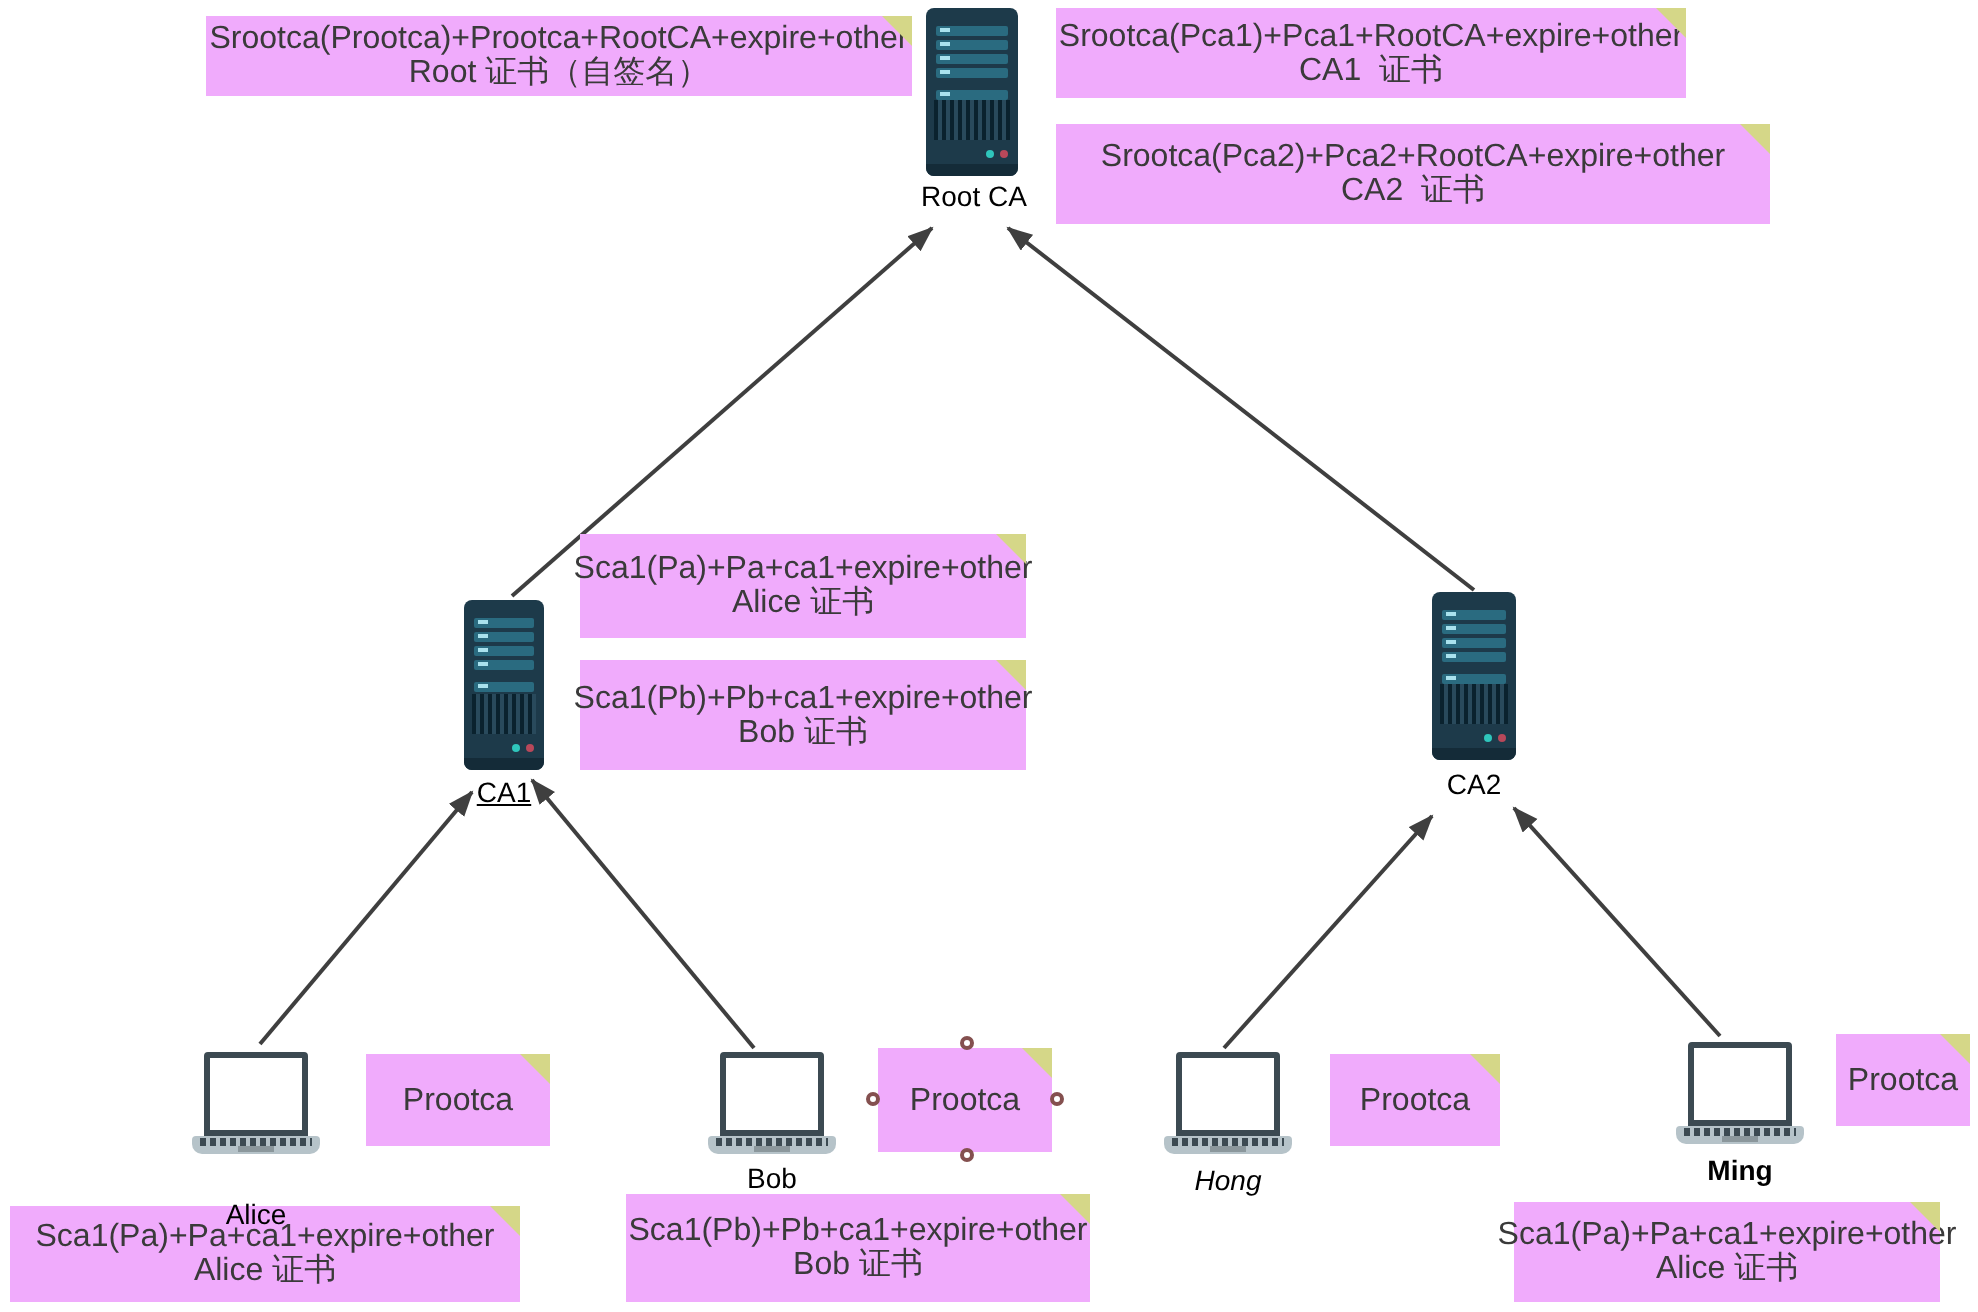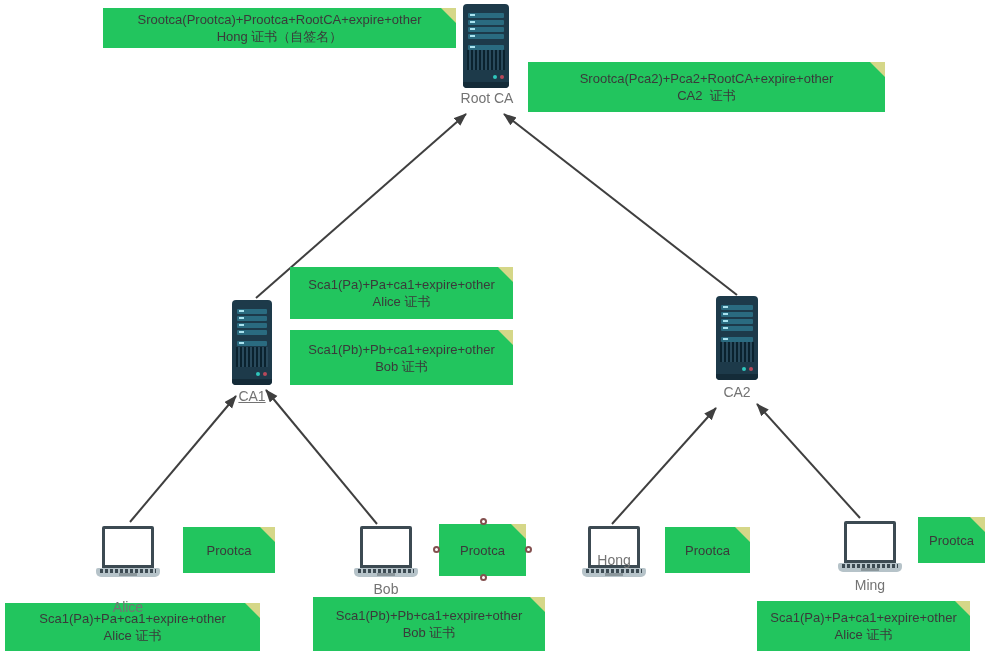--- a/index.html
+++ b/index.html
@@ -6,23 +6,23 @@
   #canvas{
     position:relative;width:989px;height:656px;overflow:hidden;background:#ffffff;
     font-family:"Liberation Sans","DejaVu Sans",sans-serif;
   }
   
   #edges{position:absolute;left:0;top:0;z-index:1;}
   #edges line{stroke:#3f3f3f;stroke-width:2;}
 
   
   .note{
-    position:absolute;z-index:3;background:#22c55e;color:#3a3a3a;
+    position:absolute;z-index:3;background:#f0abfc;color:#3a3a3a;
     display:flex;flex-direction:column;justify-content:center;align-items:center;
-    text-align:center;font-size:13px;line-height:17px;
+    text-align:center;font-size:16px;line-height:17px;
   }
   .note .fold{
     position:absolute;top:0;right:0;width:15px;height:15px;background:#d5d788;
     clip-path:polygon(0 0,100% 0,100% 100%);
   }
   .note-line{white-space:pre-wrap;}
 
   
   .handle{
     position:absolute;width:7px;height:7px;border-radius:50%;
@@ -46,21 +46,21 @@
 
   
   .laptop{position:absolute;z-index:2;width:64px;}
   .lt-screen{margin:0 6px;height:42px;background:#ffffff;border:3px solid #3c4a52;border-radius:2px 2px 0 0;box-sizing:border-box;}
   .lt-base{height:9px;background:#b6c3c9;border-radius:2px 2px 5px 5px;position:relative;}
   .lt-base::before{content:"";position:absolute;left:4px;right:4px;top:1px;height:4px;
     background:repeating-linear-gradient(90deg,#3c4a52 0 3px,rgba(0,0,0,0) 3px 5px);}
   .lt-base::after{content:"";position:absolute;left:50%;transform:translateX(-50%);bottom:1px;width:18px;height:3px;background:#8b979c;}
 
   
-  .node-label{position:absolute;z-index:4;color:#737373;font-size:14px;text-align:center;white-space:nowrap;}
+  .node-label{position:absolute;z-index:4;color:#000000;font-size:14px;text-align:center;white-space:nowrap;}
 </style>
 </head>
 <body>
 
 <div id="canvas">
 
   <svg id="edges" width="989" height="656">
     <defs>
       <marker id="arrow" markerUnits="userSpaceOnUse" markerWidth="14" markerHeight="12" refX="12" refY="5" orient="auto">
         <path d="M0,0 L13,5 L0,10 z" fill="#3f3f3f"></path>
@@ -131,34 +131,39 @@
   <div class="laptop" style="left:354px;top:526px;">
     <div class="lt-screen"></div>
     <div class="lt-base"></div>
   </div>
   <div class="node-label" style="left:346px;top:581px;width:80px;text-align:center;">Bob</div>
 
   <div class="laptop" style="left:582px;top:526px;">
     <div class="lt-screen"></div>
     <div class="lt-base"></div>
   </div>
-  <div class="node-label" style="left:574px;top:552px;width:80px;">Hong</div>
+  <div class="node-label" style="left:574px;top:582px;width:80px;font-style:italic;">Hong</div>
 
   <div class="laptop" style="left:838px;top:521px;">
     <div class="lt-screen"></div>
     <div class="lt-base"></div>
   </div>
-  <div class="node-label" style="left:830px;top:577px;width:80px;">Ming</div>
+  <div class="node-label" style="left:830px;top:577px;width:80px;font-weight:bold;">Ming</div>
 
   <div class="note" style="left:103px;top:8px;width:353px;height:40px;">
     <span class="fold"></span>
     <span class="note-line">Srootca(Prootca)+Prootca+RootCA+expire+other</span>
-    <span class="note-line">Hong 证书（自签名）</span>
-  </div>
-
+    <span class="note-line">Root 证书（自签名）</span>
+  </div>
+
+  <div class="note" style="left:528px;top:4px;width:315px;height:45px;">
+    <span class="fold"></span>
+    <span class="note-line">Srootca(Pca1)+Pca1+RootCA+expire+other</span>
+    <span class="note-line">CA1  证书</span>
+  </div>
 
   <div class="note" style="left:528px;top:62px;width:357px;height:50px;">
     <span class="fold"></span>
     <span class="note-line">Srootca(Pca2)+Pca2+RootCA+expire+other</span>
     <span class="note-line">CA2  证书</span>
   </div>
 
   <div class="note" style="left:290px;top:267px;width:223px;height:52px;">
     <span class="fold"></span>
     <span class="note-line">Sca1(Pa)+Pa+ca1+expire+other</span>

